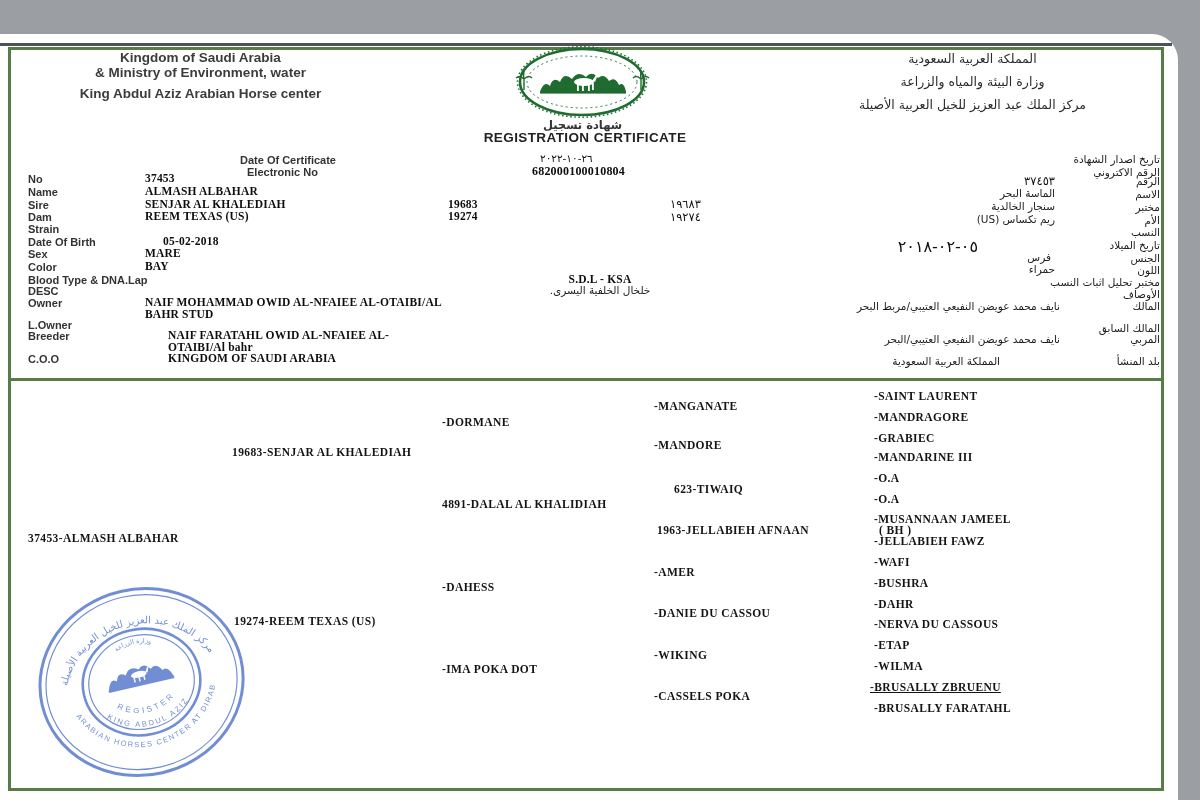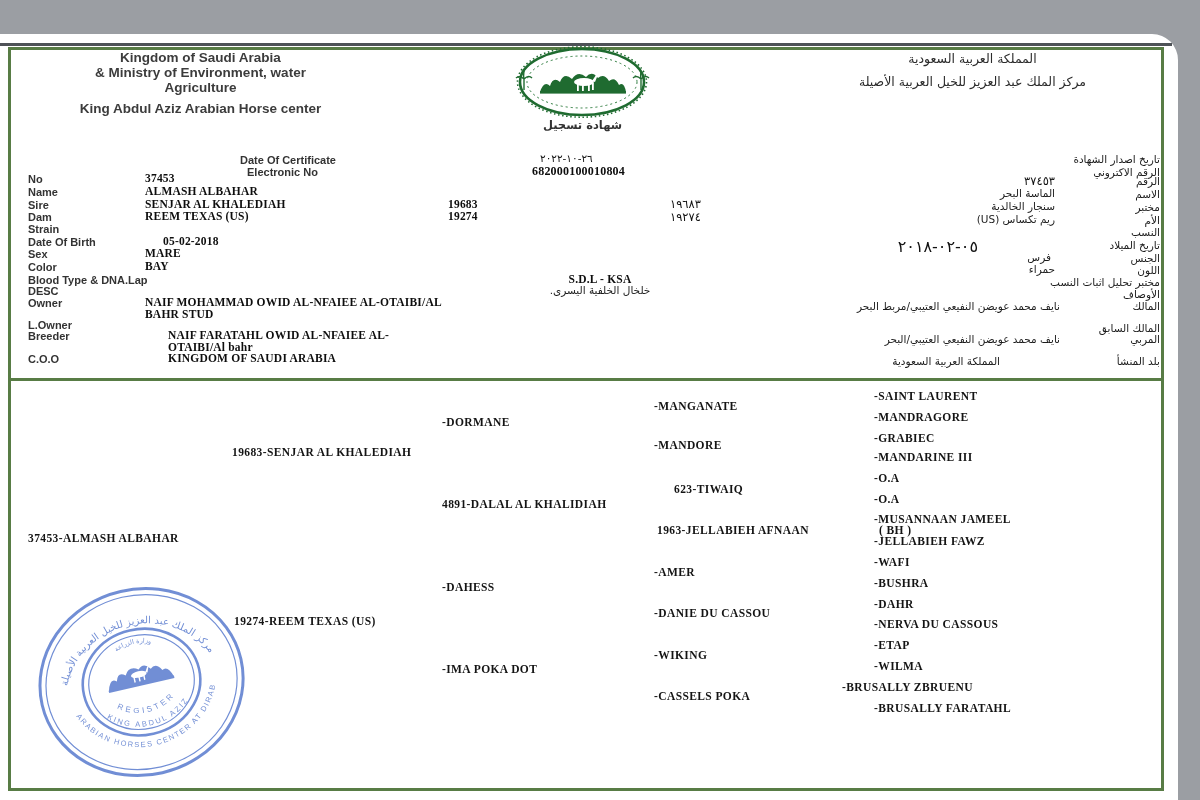--- a/index.html
+++ b/index.html
@@ -38,26 +38,26 @@
 
 <div class="page">
 
   <div class="abs topline"></div>
   <div class="abs frame"></div>
   <div class="abs divider"></div>
 
   <div class="abs hdr" style="left:28px;top:16px;width:345px;">
     <div>Kingdom of Saudi Arabia</div>
     <div>&amp; Ministry of Environment, water</div>
-    <div>Agriculture</div>
     <div style="margin-top:6px;">King Abdul Aziz Arabian Horse center</div>
   </div>
 
   <div class="abs hdr-ar" style="left:775px;top:13px;width:395px;">
     <div>المملكة العربية السعودية</div>
+    <div>وزارة البيئة والمياه والزراعة</div>
     <div>مركز الملك عبد العزيز للخيل العربية الأصيلة</div>
   </div>
 
   <svg class="abs" style="left:500px;top:12px;" width="165" height="72" viewBox="0 0 165 72">
     <ellipse cx="82" cy="36" rx="62" ry="33" fill="none" stroke="#1f6b30" stroke-width="2.6"></ellipse>
     <ellipse cx="82" cy="36" rx="64.5" ry="35.2" fill="none" stroke="#1f6b30" stroke-width="1.6" stroke-dasharray="1.5,2.6"></ellipse>
     <ellipse cx="82" cy="36" rx="55" ry="26" fill="none" stroke="#2b7a3c" stroke-width="1" stroke-dasharray="2,3"></ellipse>
 
     <g stroke="#1f6b30" stroke-width="1.4" fill="none">
       <path d="M24,44 L24,33 M24,33 C21,30 18,30 16,32 M24,33 C27,30 30,30 32,32 M24,33 C23,29 24,27 24,25"></path>
@@ -71,20 +71,21 @@
       <ellipse cx="84" cy="36" rx="10" ry="4"></ellipse>
       <path d="M92,35 L96,29 L99,28 L97,31 L95,36 Z"></path>
       <rect x="77" y="38" width="1.8" height="7"></rect>
       <rect x="82" y="38" width="1.8" height="7"></rect>
       <rect x="88" y="38" width="1.8" height="7"></rect>
       <rect x="92" y="37" width="1.8" height="7"></rect>
     </g>
   </svg>
 
   <div class="abs title-ar" style="left:500px;top:84px;width:165px;">شهادة تسجيل</div>
+  <div class="abs title-en" style="left:430px;top:96px;width:310px;">REGISTRATION CERTIFICATE</div>
 
   <span class="abs lbl" style="left:240px;top:120px;">Date Of Certificate</span>
   <span class="abs lbl" style="left:247px;top:132px;">Electronic No</span>
   <span class="abs arnum ltr" style="left:540px;top:118px;font-size:10.5px;letter-spacing:1.5px;">٢٠٢٢-١٠-٢٦</span>
   <span class="abs val" style="left:532px;top:130px;font-size:12px;">682000100010804</span>
   <span class="abs ar" style="right:18px;top:119px;">تاريخ اصدار الشهادة</span>
   <span class="abs ar" style="right:18px;top:132px;">الرقم الاكتروني</span>
 
   <span class="abs lbl" style="left:28px;top:139px;">No</span>
   <span class="abs lbl" style="left:28px;top:152px;">Name</span>
@@ -173,21 +174,21 @@
   <span class="abs ped" style="left:874px;top:459px;">-O.A</span>
   <span class="abs ped" style="left:874px;top:479px;">-MUSANNAAN JAMEEL</span>
   <span class="abs ped" style="left:879px;top:490px;">( BH )</span>
   <span class="abs ped" style="left:874px;top:501px;">-JELLABIEH FAWZ</span>
   <span class="abs ped" style="left:874px;top:522px;">-WAFI</span>
   <span class="abs ped" style="left:874px;top:543px;">-BUSHRA</span>
   <span class="abs ped" style="left:874px;top:564px;">-DAHR</span>
   <span class="abs ped" style="left:874px;top:584px;">-NERVA DU CASSOUS</span>
   <span class="abs ped" style="left:874px;top:605px;">-ETAP</span>
   <span class="abs ped" style="left:874px;top:626px;">-WILMA</span>
-  <span class="abs ped" style="left:842px;top:647px;">-BRUSALLY ZBRUENU</span>
+  <span class="abs ped" style="left:870px;top:647px;text-decoration:underline;">-BRUSALLY ZBRUENU</span>
   <span class="abs ped" style="left:874px;top:668px;">-BRUSALLY FARATAHL</span>
 
   <svg class="abs" style="left:24px;top:550px;opacity:.82;transform:rotate(-13deg);" width="236" height="200" viewBox="0 0 236 200">
     <defs>
       <path id="arcTop" d="M 39,112 A 79,72 0 0 1 197,112"></path>
       <path id="arcBottomOuter" d="M 43,104 A 76,70 0 0 0 193,104"></path>
       <path id="arcBottomMid" d="M 62,100 A 57,52 0 0 0 174,100"></path>
       <path id="arcRegister" d="M 76,98 A 43,39 0 0 0 160,98"></path>
       <path id="arcMinistry" d="M 88,72 A 38,34 0 0 1 148,72"></path>
     </defs>

